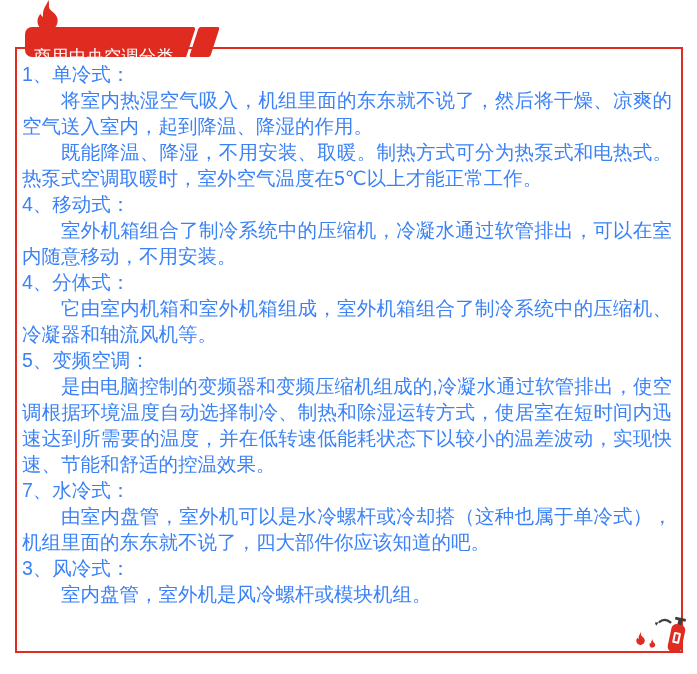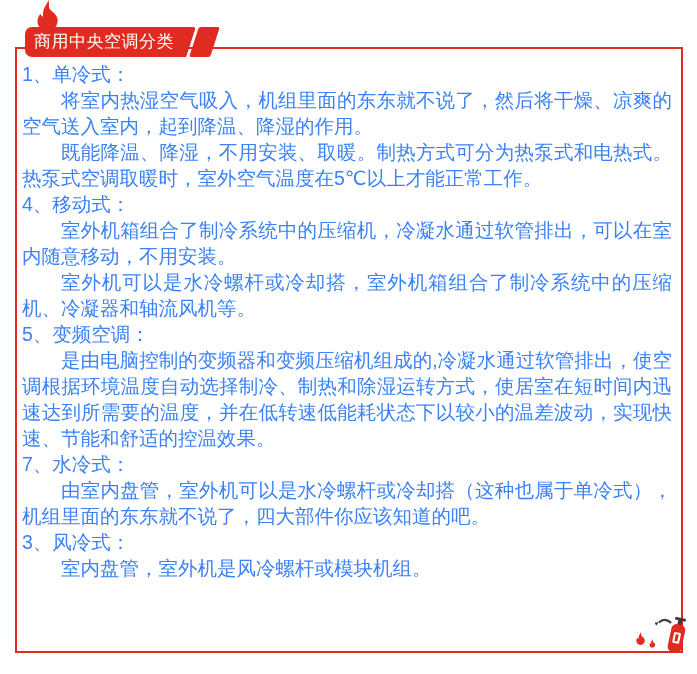--- a/index.html
+++ b/index.html
@@ -15,21 +15,21 @@
   
   .badge-main {
     position:absolute; left:25px; top:27px; width:158px; height:30px;
     background:#e02b20; border-radius:7px 0 0 7px; z-index:3;
   }
   .badge-main::before {
     content:""; position:absolute; right:-8px; top:0; width:16px; height:30px;
     background:#e02b20; transform:skewX(-18deg); border-radius:0 3px 0 3px;
   }
   .badge-label {
-    position:absolute; left:0; top:0; width:100%; height:42px;
+    position:absolute; left:0; top:15px; width:100%; height:42px;
     line-height:30px; text-align:center; color:#fff; font-size:17px;
     letter-spacing:0.5px; white-space:nowrap;
   }
   .badge-tail {
     position:absolute; left:194px; top:27px; width:21px; height:30px;
     background:#e02b20; transform:skewX(-18deg); z-index:3; border-radius:2px;
   }
   .flame-wrap {
     position:absolute; left:32px; top:0; width:32px; height:34px; z-index:2;
   }
@@ -63,21 +63,22 @@
     <div class="badge-label">商用中央空调分类</div>
   </div>
   <div class="badge-tail"></div>
 
   <div class="content">
     <p class="sec-heading">1、单冷式：</p>
     <p class="sec-body">将室内热湿空气吸入，机组里面的东东就不说了，然后将干燥、凉爽的空气送入室内，起到降温、降湿的作用。</p>
     <p class="sec-body">既能降温、降湿，不用安装、取暖。制热方式可分为热泵式和电热式。热泵式空调取暖时，室外空气温度在5℃以上才能正常工作。</p>
     <p class="sec-heading">4、移动式：</p>
     <p class="sec-body">室外机箱组合了制冷系统中的压缩机，冷凝水通过软管排出，可以在室内随意移动，不用安装。</p>
-    <p class="sec-body">室外机可以是水冷螺杆或冷却搭，室外机箱组合了制冷系统中的压缩机、冷凝器和轴流风机等。</p>
+    <p class="sec-heading">4、分体式：</p>
+    <p class="sec-body">它由室内机箱和室外机箱组成，室外机箱组合了制冷系统中的压缩机、冷凝器和轴流风机等。</p>
     <p class="sec-heading">5、变频空调：</p>
     <p class="sec-body">是由电脑控制的变频器和变频压缩机组成的,冷凝水通过软管排出，使空调根据环境温度自动选择制冷、制热和除湿运转方式，使居室在短时间内迅速达到所需要的温度，并在低转速低能耗状态下以较小的温差波动，实现快速、节能和舒适的控温效果。</p>
     <p class="sec-heading">7、水冷式：</p>
     <p class="sec-body">由室内盘管，室外机可以是水冷螺杆或冷却搭（这种也属于单冷式），机组里面的东东就不说了，四大部件你应该知道的吧。</p>
     <p class="sec-heading">3、风冷式：</p>
     <p class="sec-body">室内盘管，室外机是风冷螺杆或模块机组。</p>
   </div>
 
   <div class="deco">
     <svg width="58" height="42" viewBox="0 0 58 42">

